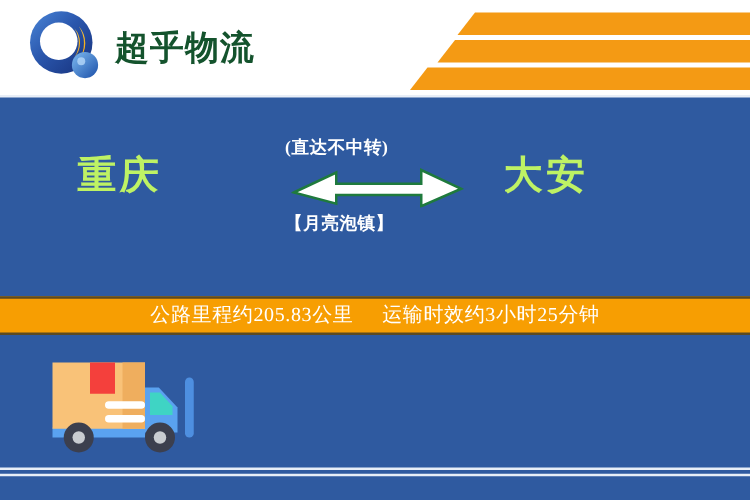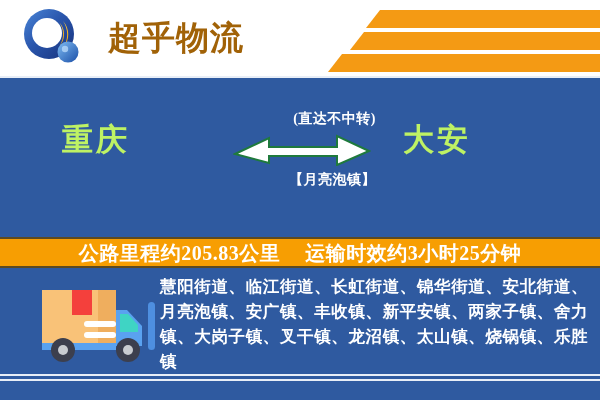--- a/index.html
+++ b/index.html
@@ -46,26 +46,25 @@
   .logo-mark svg { display: block; }
   .brand-text {
     margin-left: 8px;
     display: flex;
     flex-direction: column;
     justify-content: center;
   }
   .brand-cn {
     font-family: "Liberation Sans", "DejaVu Sans", sans-serif;
     font-weight: bold;
-    font-size: 33px;
+    font-size: 27px;
     line-height: 36px;
     letter-spacing: 1px;
-    color: #a16207;
-    white-space: nowrap;
-    margin-left: 16px;
+    color: #14532d;
+    white-space: nowrap;
   }
   .brand-en {
     font-family: "Liberation Sans", "DejaVu Sans", sans-serif;
     font-weight: bold;
     font-size: 11px;
     line-height: 14px;
     letter-spacing: 5.2px;
     color: #3d3d3d;
     white-space: nowrap;
     margin-top: 2px;
@@ -98,21 +97,21 @@
     white-space: nowrap;
   }
   .city-origin { left: 62px; }
   .city-dest   { left: 390px; margin-left: 13px; }
 
   .route {
     position: absolute;
     left: 228px;
     top: 32px;
     width: 148px;
-    text-align: right;
+    text-align: left;
   }
   .route-top, .route-bottom {
     font-family: "Liberation Serif", "DejaVu Serif", serif;
     font-weight: bold;
     color: #ffffff;
     font-size: 14px;
     line-height: 18px;
     letter-spacing: 0.5px;
     white-space: nowrap;
   }
@@ -131,22 +130,22 @@
     background: #f79e02;
     border-top: 2px solid #5d4a20;
     border-bottom: 2px solid #5d4a20;
     box-sizing: border-box;
     display: flex;
     align-items: center;
     justify-content: center;
   }
   .infobar-text {
     font-family: "Liberation Serif", "DejaVu Serif", serif;
-    font-weight: bold;
-    font-size: 20px;
+    font-weight: normal;
+    font-size: 16px;
     line-height: 20px;
     color: #ffffff;
     letter-spacing: 0.5px;
     white-space: nowrap;
   }
   .infobar-gap { display: inline-block; width: 14px; }
 
   
   .bottom {
     position: absolute;
@@ -299,21 +298,20 @@
 
         <circle cx="35" cy="70" r="12" fill="#3c3f4e"></circle>
         <circle cx="35" cy="70" r="5" fill="#c9ccd1"></circle>
         <circle cx="100" cy="70" r="12" fill="#3c3f4e"></circle>
         <circle cx="100" cy="70" r="5" fill="#c9ccd1"></circle>
       </svg>
     </span>
 
     <div class="tab-accent" style="left:148px; top:32px; position:absolute;"></div>
 
-    <div class="districts">慧阳街道、临江街道、长虹街道、锦华街道、安北街道、月亮泡镇、安广镇、丰收镇、新平安镇、两家子镇、舍力镇、大岗子镇、叉干镇、龙沼镇、太山镇、烧锅镇、乐胜镇</div>
   </div>
 
   <div class="footer-rules">
     <div class="rule-a"></div>
     <div class="rule-b"></div>
   </div>
 
 </div>
 
 </body></html>

